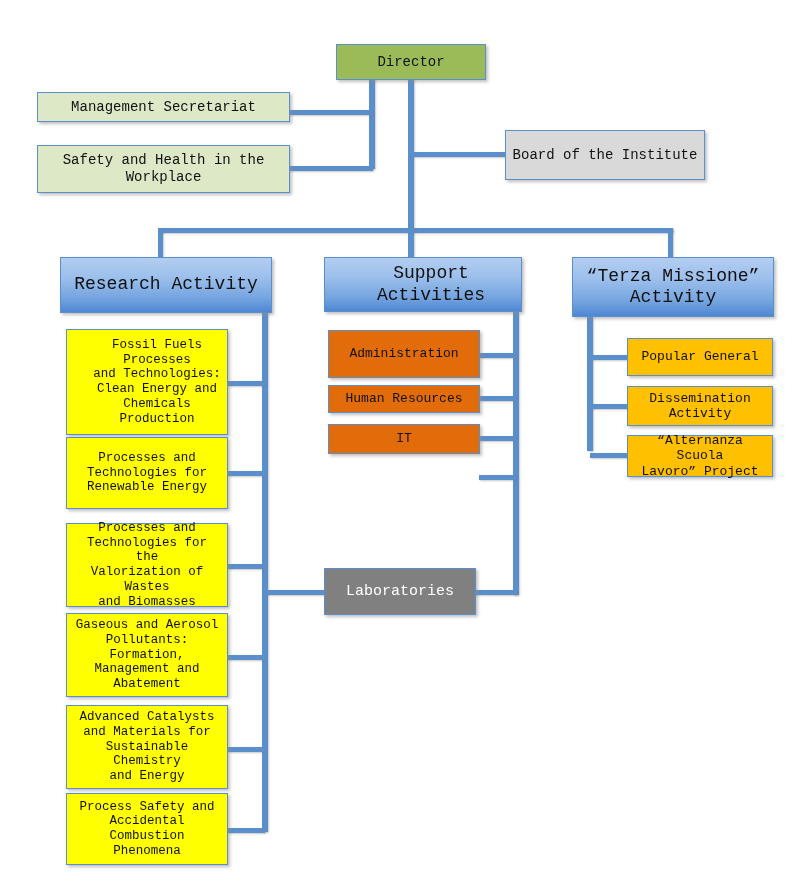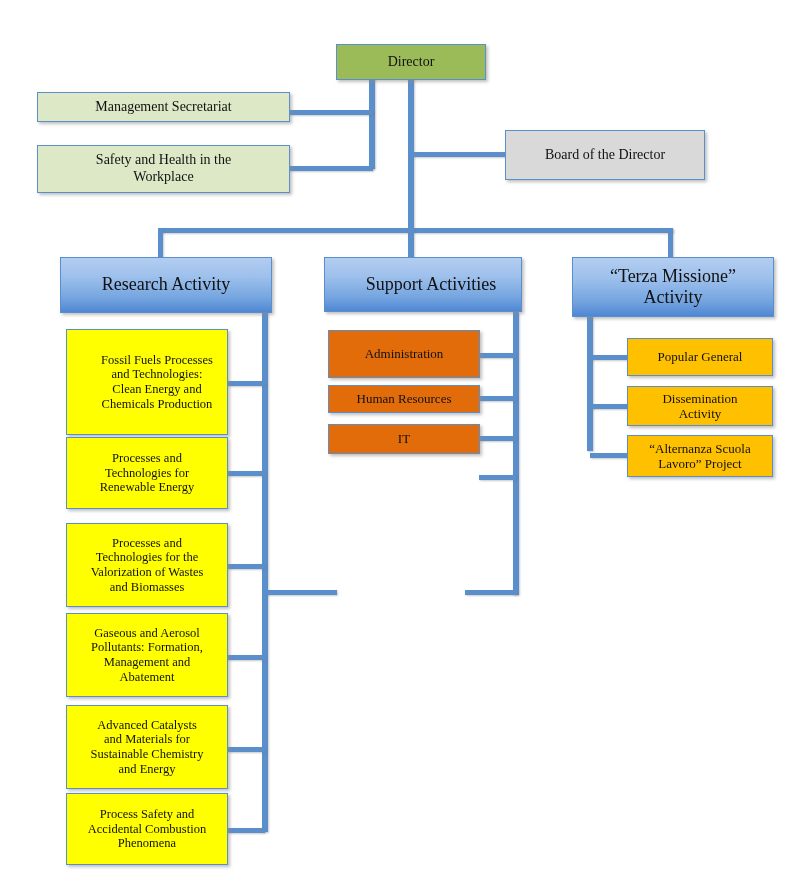--- a/index.html
+++ b/index.html
@@ -11,20 +11,21 @@
   body {
     font-family: "Liberation Serif", "DejaVu Serif", serif;
     color: #111111;
   }
   #chart {
     position: relative;
     width: 810px;
     height: 888px;
     overflow: hidden;
     background: #ffffff;
+    font-family: Liberation Mono, monospace;
   }
   
   .conn {
     position: absolute;
     background: #5B8FCB;
     box-shadow: 1px 1px 2px rgba(120,120,120,0.40);
   }
   
   .box {
     position: absolute;
@@ -130,21 +131,21 @@
   <div class="box box-green" style="left:37px; top:92px; width:253px; height:30px;">
     <span>Management Secretariat</span>
   </div>
 
   <div class="box box-green" style="left:37px; top:145px; width:253px; height:48px;">
     <span>Safety and Health in the
 Workplace</span>
   </div>
 
   <div class="box box-gray-light" style="left:505px; top:130px; width:200px; height:50px;">
-    <span>Board of the Director</span>
+    <span>Board of the Institute</span>
   </div>
 
   <div class="box box-blue" style="left:60px; top:257px; width:212px; height:56px;">
     <span>Research Activity</span>
   </div>
 
   <div class="box box-yellow" style="left:66px; top:329px; width:162px; height:106px;padding-left:20px;">
     <span>Fossil Fuels Processes
 and Technologies:
 Clean Energy and
@@ -186,20 +187,23 @@
   <div class="box box-orange" style="left:328px; top:330px; width:152px; height:48px;">
     <span>Administration</span>
   </div>
   <div class="box box-orange" style="left:328px; top:385px; width:152px; height:28px;">
     <span>Human Resources</span>
   </div>
   <div class="box box-orange" style="left:328px; top:424px; width:152px; height:30px;">
     <span>IT</span>
   </div>
 
+  <div class="box box-gray-dark" style="left:324px; top:568px; width:152px; height:47px;">
+    <span>Laboratories</span>
+  </div>
 
   <div class="box box-blue" style="left:572px; top:257px; width:202px; height:60px;">
     <span>“Terza Missione”
 Activity</span>
   </div>
 
   <div class="box box-amber" style="left:627px; top:338px; width:146px; height:38px;">
     <span>Popular General</span>
   </div>
   <div class="box box-amber" style="left:627px; top:386px; width:146px; height:40px;">

